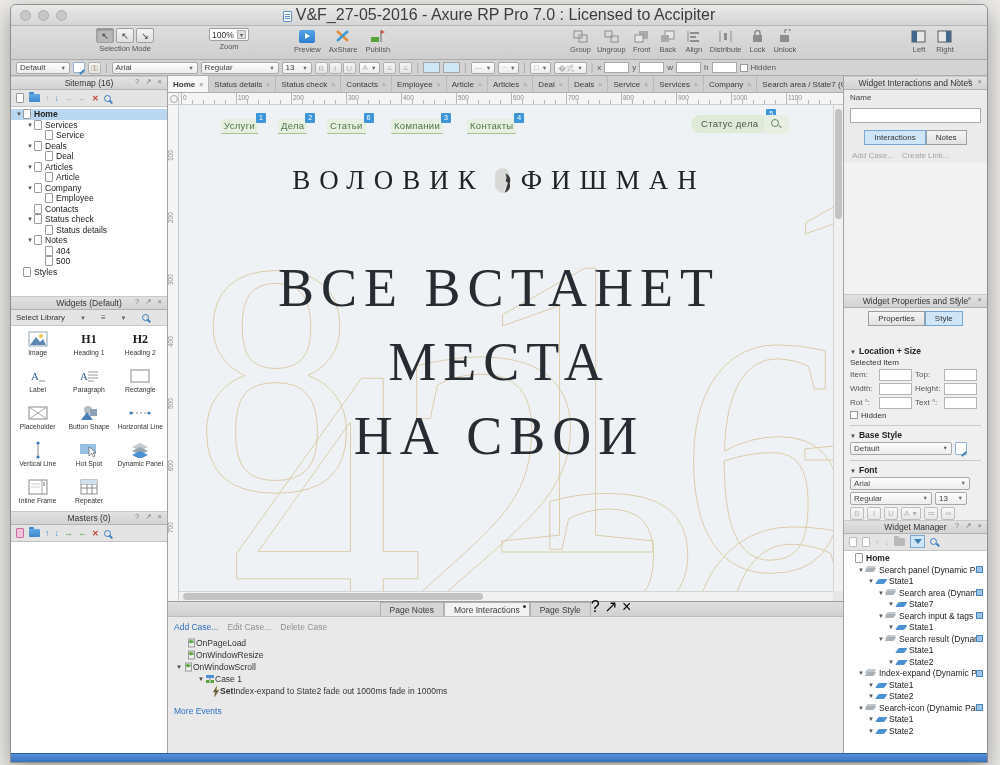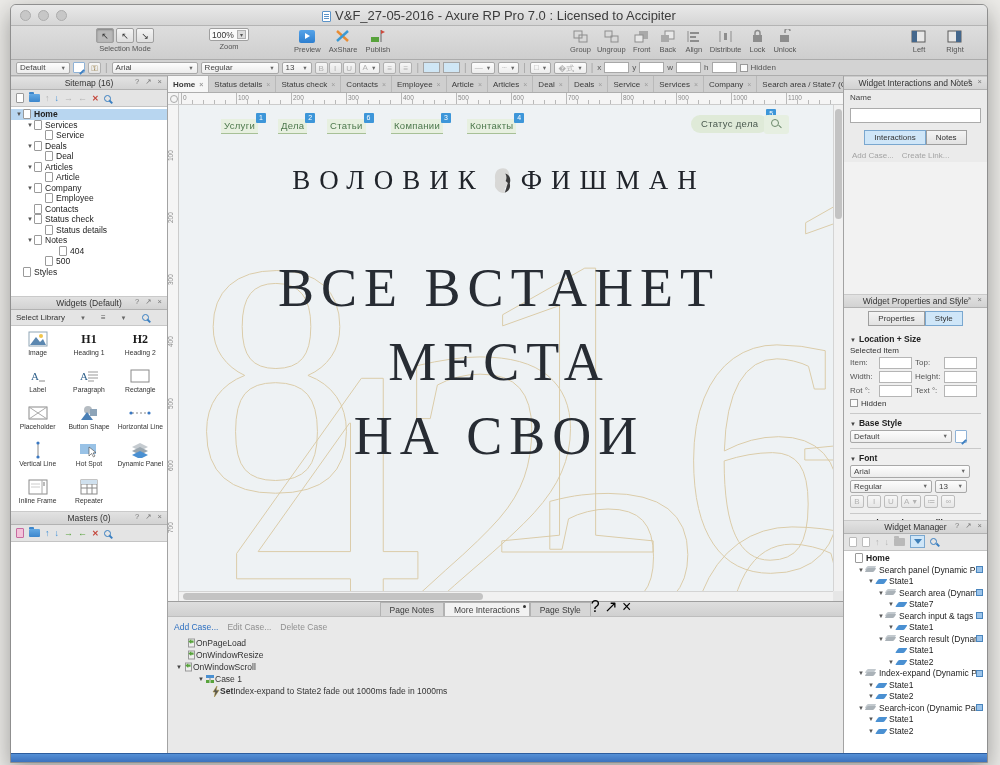--- a/index.html
+++ b/index.html
@@ -7,21 +7,21 @@
   .desktop { position:relative; width:1000px; height:765px; background:#ecebe8; }
   .window { position:absolute; left:10px; top:4px; width:978px; height:759px;
     border:1px solid #8f8f8f; border-radius:6px 6px 0 0; overflow:hidden;
     box-shadow:0 8px 24px rgba(0,0,0,.35); display:flex; flex-direction:column; background:#d6d6d6; }
 
   
   .titlebar { height:21px; flex:0 0 21px; background:linear-gradient(#e9e9e9,#d5d5d5);
     border-bottom:1px solid #b4b4b4; display:flex; align-items:center; position:relative; }
   .lights { display:flex; gap:7px; margin-left:9px; }
   .light { width:11px; height:11px; border-radius:50%; background:#c7c7c7; border:1px solid #acacac; }
-  .wtitle { position:absolute; left:0; right:0; text-align:center; font-size:13px; color:#3c3c3c; }
+  .wtitle { position:absolute; left:0; right:0; text-align:center; font-size:16px; color:#3c3c3c; }
   .doc-ic { display:inline-block; width:9px; height:11px; background:#fff; border:1px solid #5b93c8; border-radius:1px; vertical-align:-2px; margin-right:4px; position:relative; }
   .doc-ic::after { content:''; position:absolute; left:1px; top:2px; width:5px; height:1px; background:#5b93c8; box-shadow:0 2px 0 #5b93c8,0 4px 0 #5b93c8; }
 
   
   .toolbar { height:34px; flex:0 0 34px; background:linear-gradient(#dedede,#cecece);
     border-bottom:1px solid #ababab; display:flex; align-items:flex-start; padding-top:2px; }
   .tb-group { display:flex; flex-direction:column; align-items:center; }
   .tb-label { font-size:7.5px; color:#555; margin-top:1px; white-space:nowrap; }
   .tb-btnrow { display:flex; gap:2px; align-items:center; }
   .selbtn { width:18px; height:15px; border:1px solid #9f9f9f; border-radius:2px;
@@ -315,21 +315,21 @@
           <div class="tb-group">
             <div class="big-ic">
               <svg width="15" height="14">
                 <rect x="3" y="6" width="9" height="7" fill="#8d8d8d"></rect>
                 <path d="M5 6 V4 a2.5 2.5 0 0 1 5 0" stroke="#8d8d8d" fill="none" stroke-width="1.5" transform="translate(3,-2)"></path>
               </svg>
             </div>
             <div class="tb-label">Unlock</div>
           </div>
         </div>
-    <div id="panel-toggle-group" style="margin-left:auto; margin-right:22px; display:flex; gap:16px">
+    <div id="panel-toggle-group" style="margin-left:auto; margin-right:32px; display:flex; gap:6px">
           <div class="tb-group">
             <div class="big-ic">
               <svg width="16" height="13">
                 <rect x="1" y="1" width="13" height="11" stroke="#5a5a5a" fill="#e8e8e8"></rect>
                 <rect x="1" y="1" width="5" height="11" fill="#44678c"></rect>
               </svg>
             </div>
             <div class="tb-label">Left</div>
           </div>
           <div class="tb-group">
@@ -485,21 +485,21 @@
             <div class="trow" style="padding-left: 26px;">
               <span class="arr"></span>
               <span class="pg"></span>
               <span class="lbl">Status details</span>
             </div>
             <div class="trow" style="padding-left: 15px;">
               <span class="arr">▼</span>
               <span class="pg"></span>
               <span class="lbl">Notes</span>
             </div>
-            <div class="trow" style="padding-left: 40px;">
+            <div class="trow" style="padding-left: 26px;">
               <span class="arr"></span>
               <span class="pg"></span>
               <span class="lbl">404</span>
             </div>
             <div class="trow" style="padding-left: 26px;">
               <span class="arr"></span>
               <span class="pg"></span>
               <span class="lbl">500</span>
             </div>
             <div class="trow" style="padding-left: 4px;">
@@ -908,20 +908,21 @@
                   <span>Case 1</span>
                 </div>
                 <div class="ev-row ev-ind3">
                   <svg width="8" height="11">
                     <path d="M5 0 L1 6 H3.2 L2.4 11 L7 4.2 H4.2 Z" fill="#555" stroke="#a98f2f" stroke-width=".5"></path>
                   </svg>
                   <span style="font-weight: bold;">Set</span>
                   <span>Index-expand to State2 fade out 1000ms fade in 1000ms</span>
                 </div>
               </div>
+          <div class="more link-blue">More Events</div>
         </div>
       </div>
     </div>
 
     <div class="rsb">
       <div class="phead">
         <span class="ptitle">Widget Interactions and Notes</span>
         <span class="pbtns">?  ↗  ×</span>
       </div>
       <div class="nameblock">
@@ -936,21 +937,21 @@
             <span>Add Case...</span>
             <span>Create Link...</span>
           </div>
       <div class="ipanel-body" style="flex:0 0 132px"></div>
 
       <div class="phead">
         <span class="ptitle">Widget Properties and Style</span>
         <span class="pbtns">?  ↗  ×</span>
       </div>
       <div class="props-body" style="flex:0 0 212px" id="props-body">
-            <div class="rtabs" style="margin: 1px 0px 8px;">
+            <div class="rtabs" style="margin: 1px 0px 20px;">
               <span class="rtab">Properties</span>
               <span class="rtab active">Style</span>
             </div>
             <div class="sec-head"><span class="sarr">▼</span>Location + Size</div>
             <div>Selected Item</div>
             <div class="fldrow">
               <span class="fldlbl">Item:</span>
               <span class="fldin"></span>
               <span class="fldlbl">Top:</span>
               <span class="fldin"></span>

